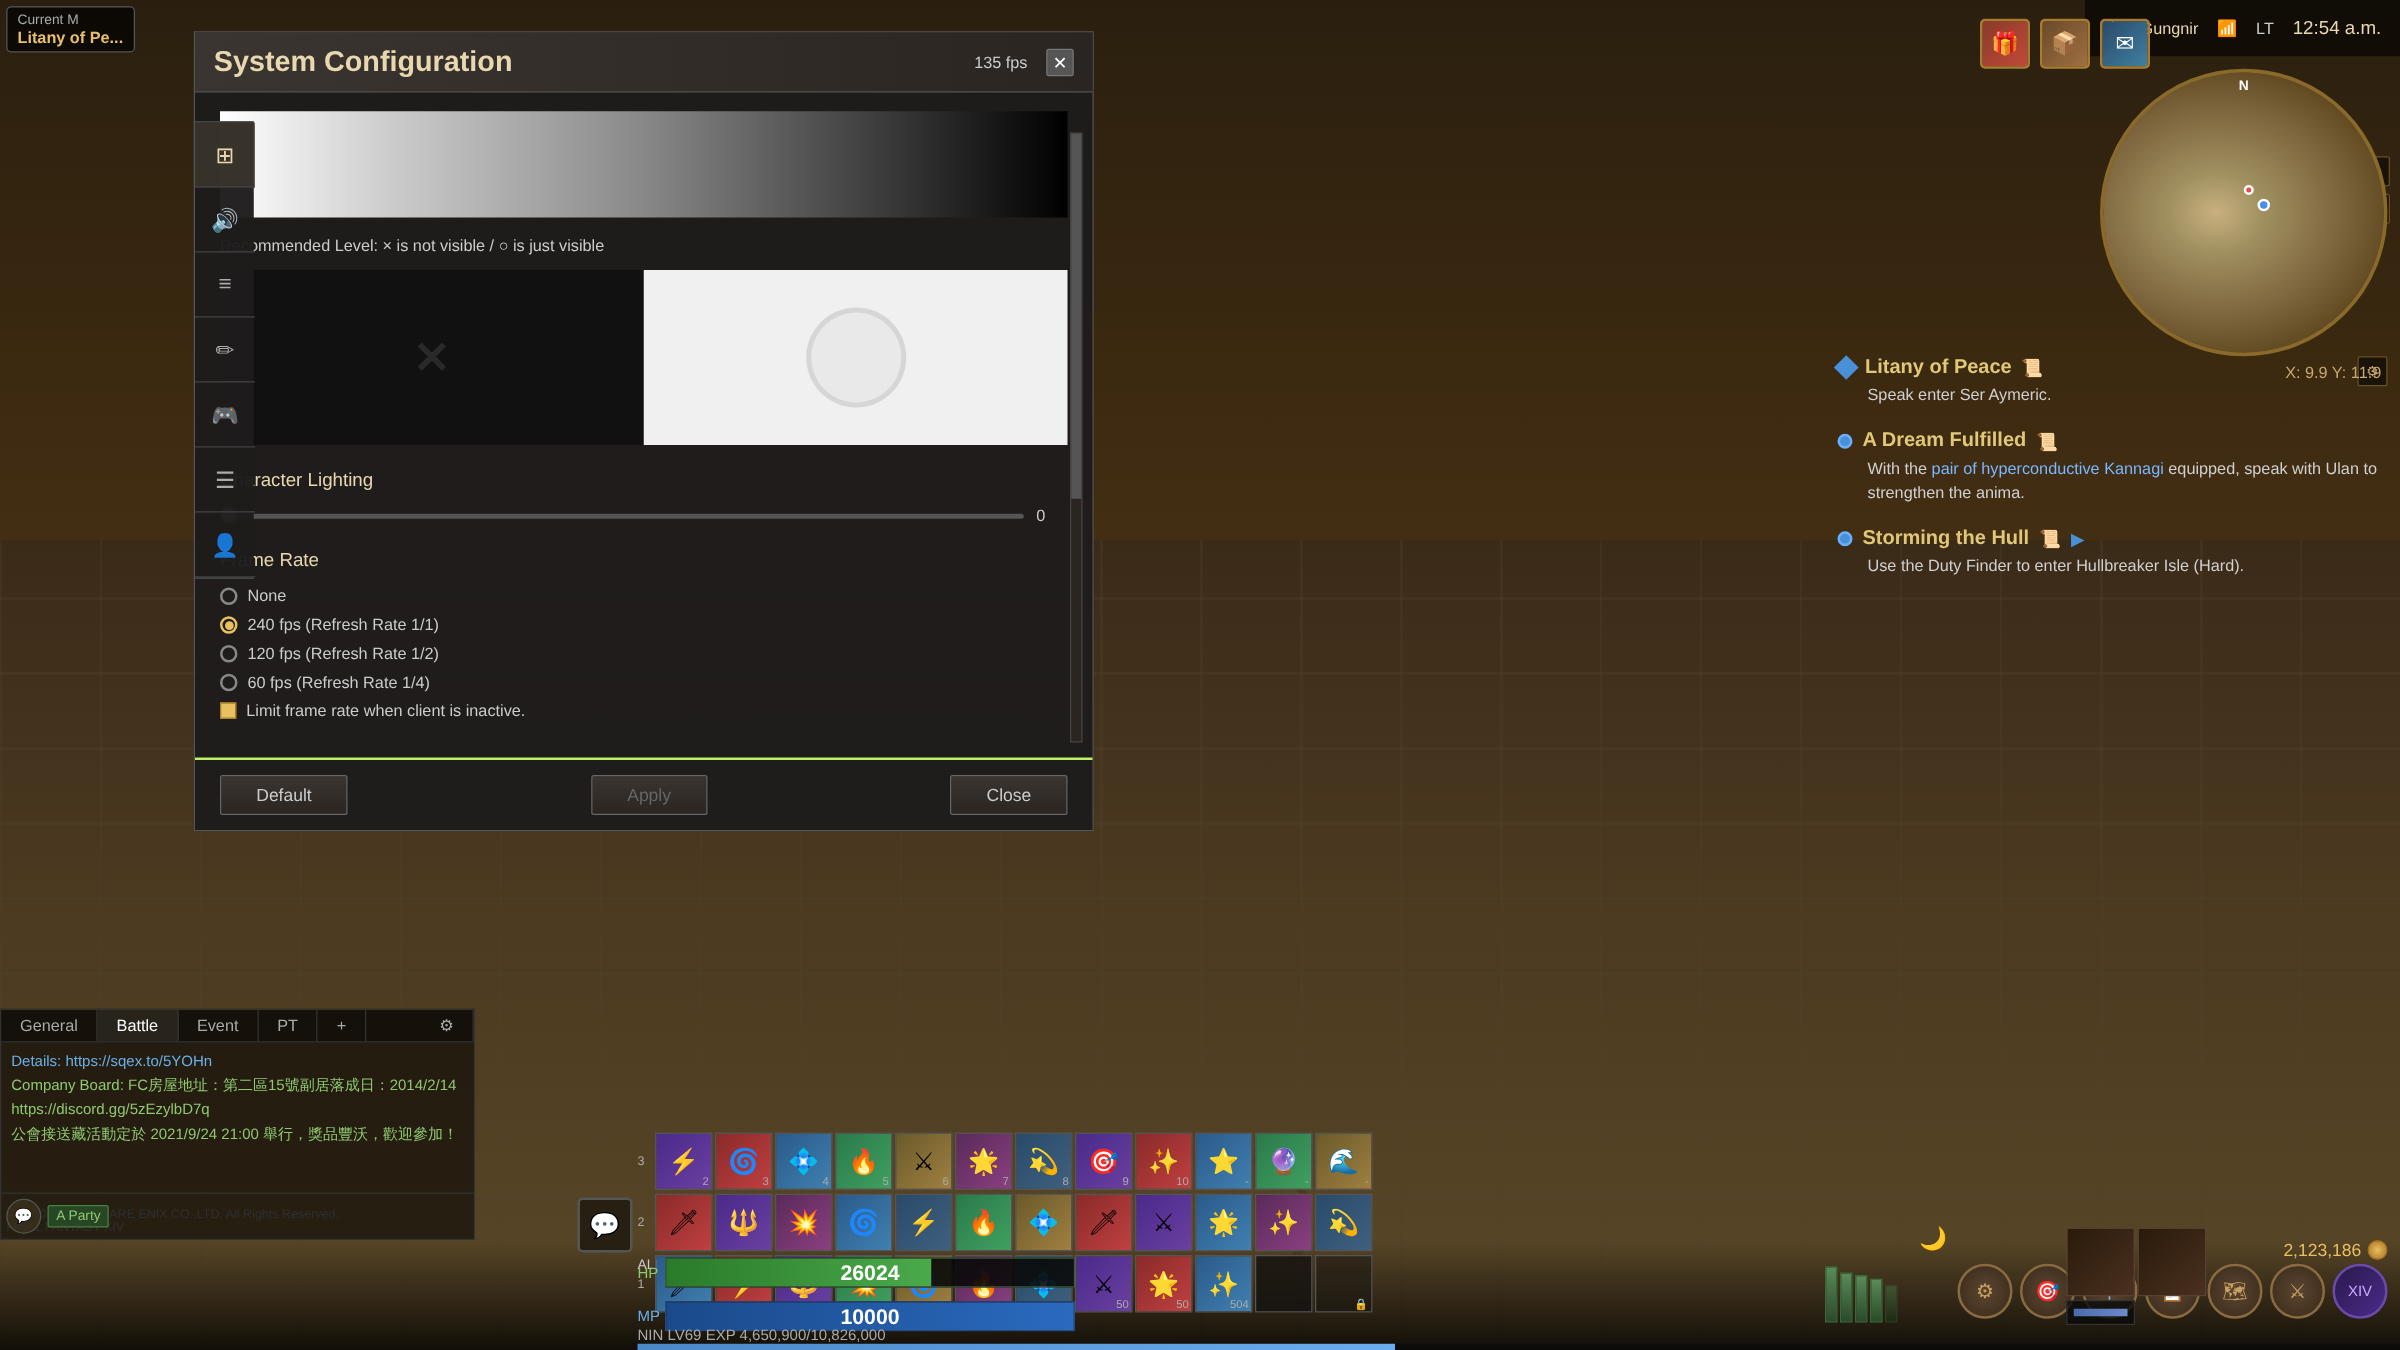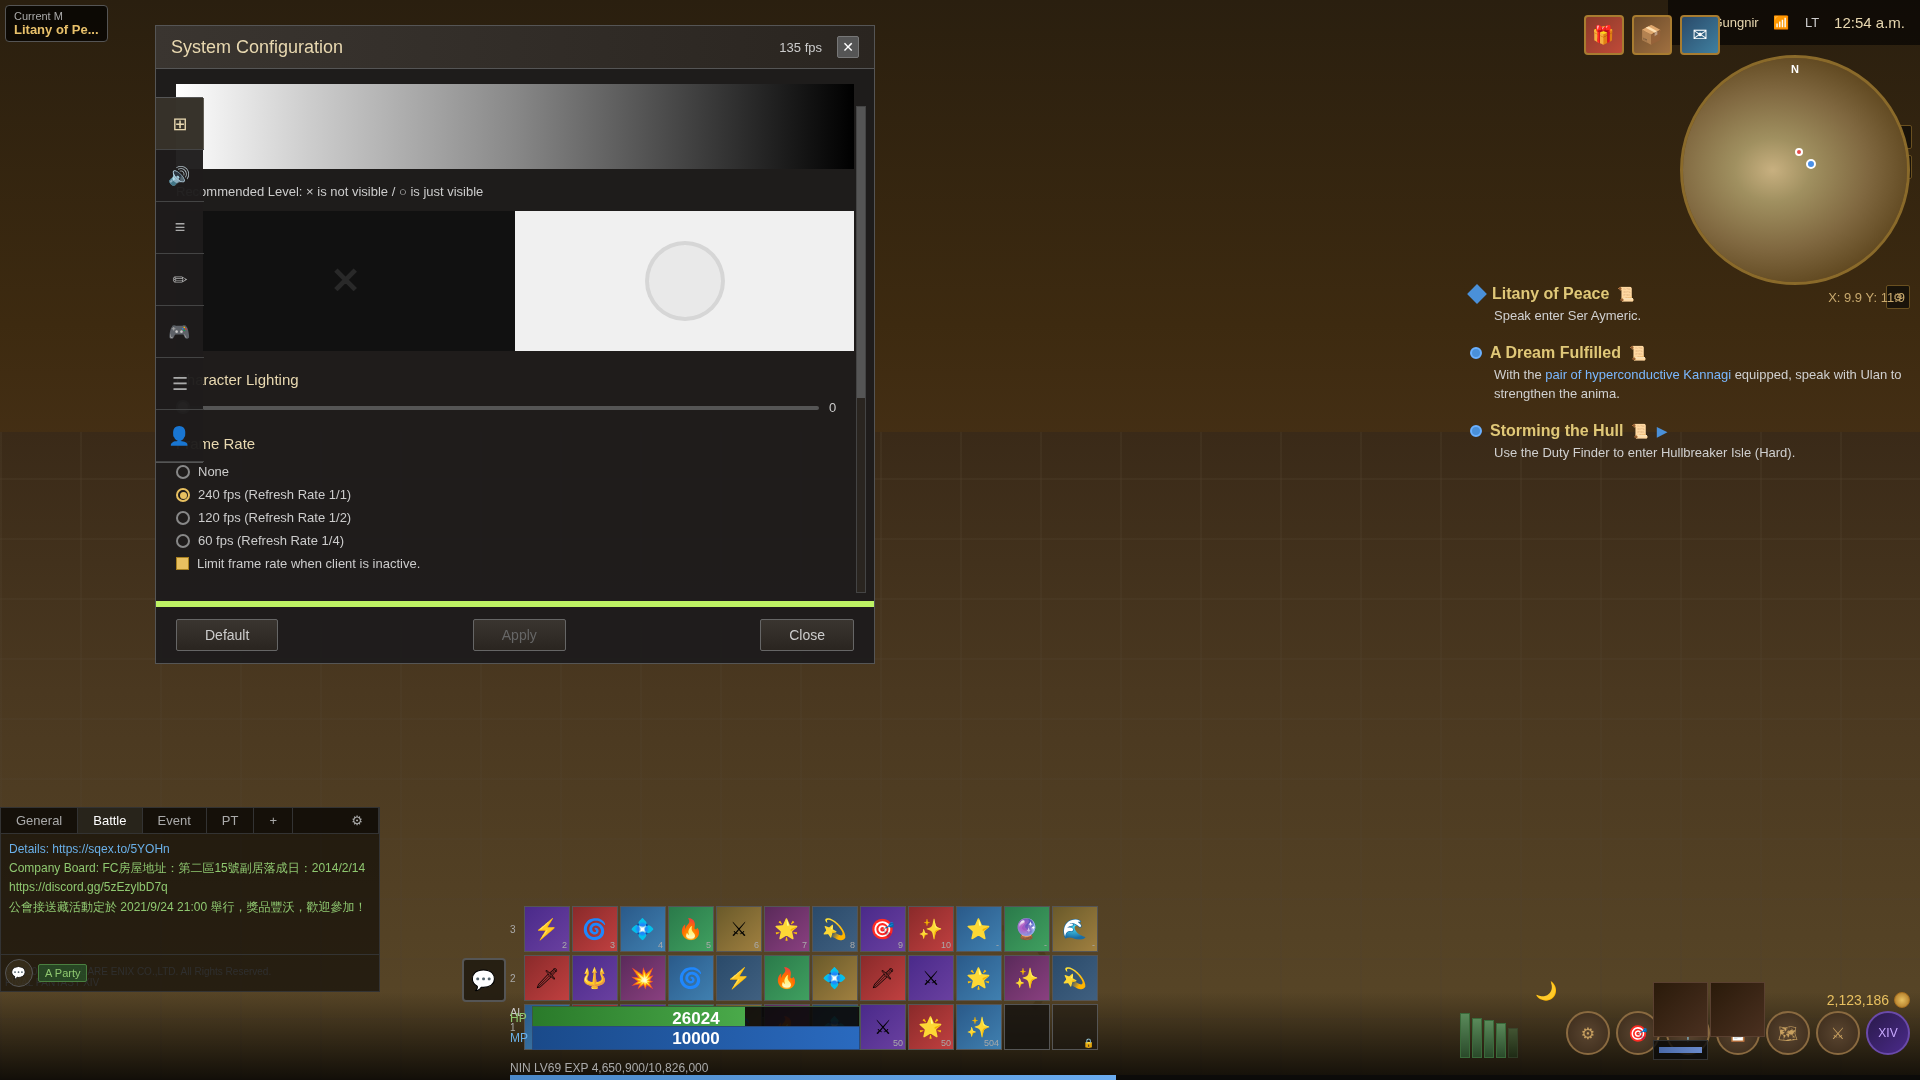--- a/index.html
+++ b/index.html
@@ -191,22 +191,22 @@
       background: linear-gradient(90deg, #3a3530 0%, #2a2520 100%);
       padding: 10px 15px;
       display: flex;
       justify-content: space-between;
       align-items: center;
       border-bottom: 1px solid #555;
     }
 
     #dialog-title {
       color: #e8d8b0;
-      font-size: 18px;
-      font-weight: normal;
+      font-size: 23px;
+      font-weight: bold;
     }
 
     #dialog-fps-close {
       display: flex;
       align-items: center;
       gap: 15px;
       color: #ccc;
       font-size: 13px;
     }
 
@@ -403,21 +403,21 @@
       border: 1px solid #a88020;
       flex-shrink: 0;
     }
 
     
     #dialog-buttons {
       display: flex;
       justify-content: space-between;
       align-items: center;
       padding: 12px 20px;
-      border-top: 6px solid #bef264;
+      border-top: 2px solid #bef264;
     }
 
     .dialog-btn {
       padding: 7px 28px;
       background: linear-gradient(180deg, #3a3530 0%, #2a2520 100%);
       border: 1px solid #666;
       color: #ccc;
       font-size: 14px;
       cursor: pointer;
       border-radius: 2px;
@@ -981,21 +981,21 @@
   <div style="position:absolute;bottom:50px;left:510px;width:350px;z-index:65;">
     <div style="display:flex;align-items:center;gap:4px;">
       <span style="color:#8fc870;font-size:12px;width:18px;">HP</span>
       <div style="flex:1;height:24px;background:rgba(10,10,10,0.9);border:1px solid #3a5a3a;position:relative;">
         <div style="position:absolute;left:0;top:0;height:100%;width:65%;background:linear-gradient(90deg,#2a7a2a,#4aaa4a);"></div>
         <div style="position:absolute;width:100%;text-align:center;color:#fff;font-size:17px;font-weight:bold;top:0;line-height:24px;">26024</div>
       </div>
     </div>
   </div>
 
-  <div style="position:absolute;bottom:30px;left:510px;width:350px;z-index:65;">
+  <div style="position:absolute;bottom:15px;left:510px;width:350px;z-index:65;">
     <div style="display:flex;align-items:center;gap:4px;">
       <span style="color:#6ab0e8;font-size:12px;width:18px;">MP</span>
       <div style="flex:1;height:24px;background:rgba(10,10,10,0.9);border:1px solid #2a4a7a;position:relative;">
         <div style="position:absolute;left:0;top:0;height:100%;width:100%;background:linear-gradient(90deg,#1a4a8a,#2a6abf);"></div>
         <div style="position:absolute;width:100%;text-align:center;color:#fff;font-size:17px;font-weight:bold;top:0;line-height:24px;">10000</div>
       </div>
     </div>
   </div>
 
   <div style="position:absolute;bottom:5px;left:510px;color:#aaa;font-size:12px;z-index:66;">

